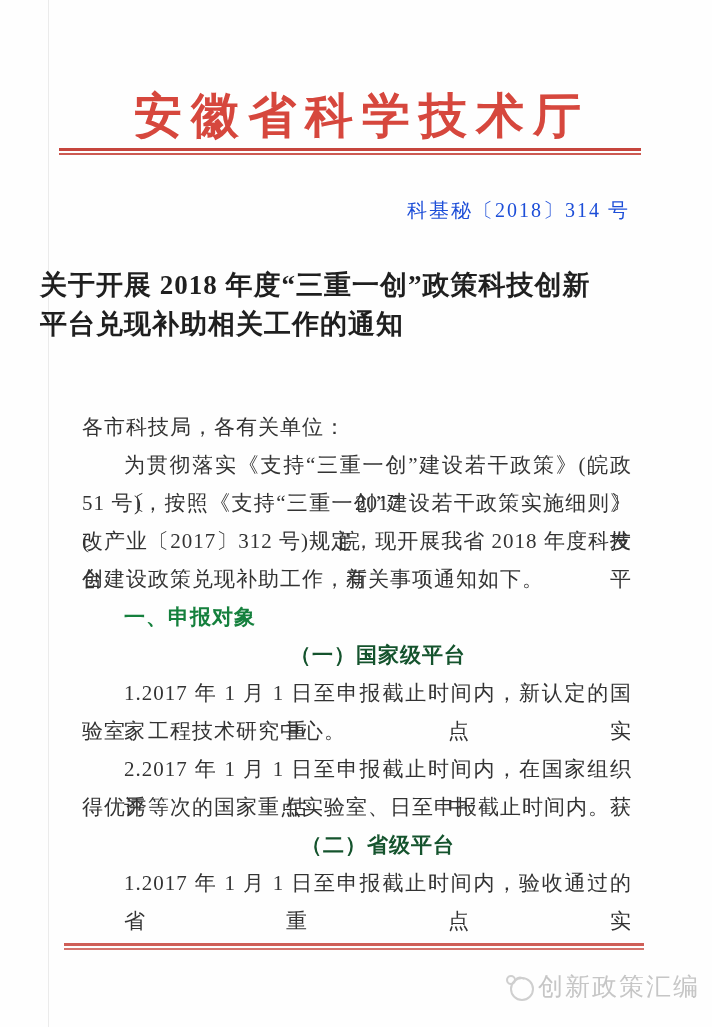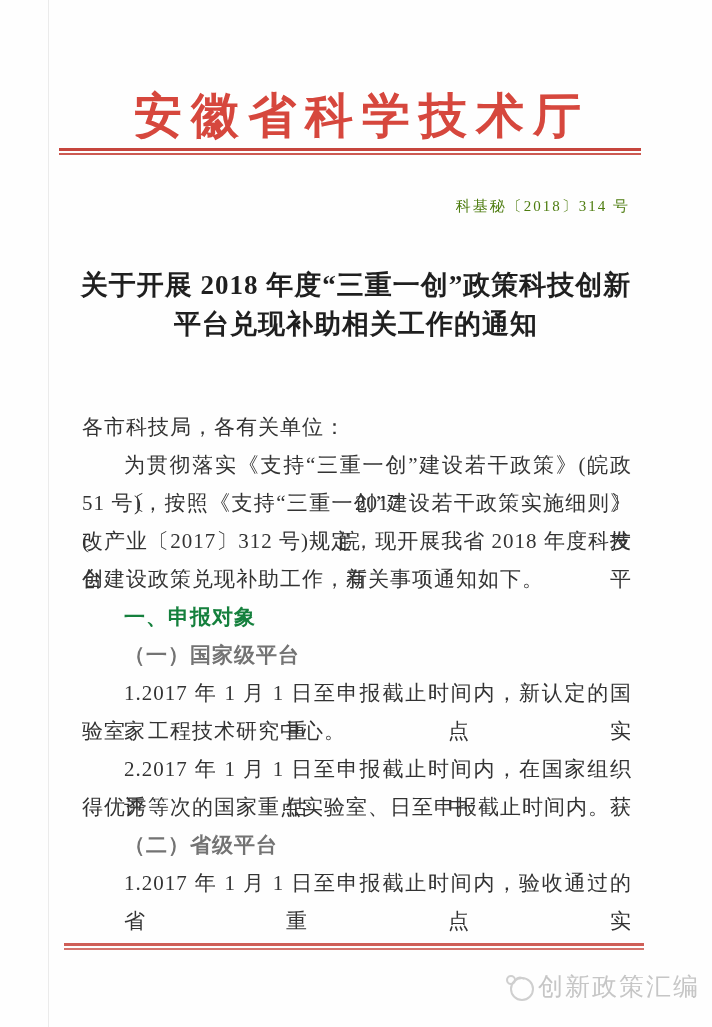--- a/index.html
+++ b/index.html
@@ -37,30 +37,29 @@
     height: 7px;
     border-top: 3px solid #c6453d;
     border-bottom: 2px solid #cc5a52;
   }
   .rule-top { left: 59px; width: 582px; top: 148px; }
   .rule-bottom { left: 64px; width: 580px; top: 943px; border-top-color: #cf5e57; border-bottom-color: #d4736c; }
   .doc-number {
     position: absolute;
     top: 197px;
     right: 82px;
-    font-size: 15px;
+    font-size: 20px;
     letter-spacing: 2px;
-    color: #4d7c0f;
+    color: #1d4ed8;
     white-space: nowrap;
   }
   .doc-title {
     position: absolute;
     left: 40px; right: 40px;
     top: 266px;
-    text-align: center;
     font-size: 27px;
     font-weight: bold;
     line-height: 39px;
     letter-spacing: 1px;
     color: #1f1f1f;
   }
   .body-text {
     position: absolute;
     left: 82px;
     width: 550px;
@@ -80,21 +79,22 @@
     text-align-last: justify;
   }
   .line.indent { padding-left: 42px; }
   .line.heading-hei {
     font-family: "Liberation Sans", "DejaVu Sans", sans-serif;
     font-weight: bold;
     color: #15803d;
   }
   .line.heading-kai {
     font-weight: bold;
-    color: #737373;
+    color: #14532d;
+    text-align: center;
   }
   .watermark {
     position: absolute;
     top: 970px;
     right: 12px;
     display: flex;
     align-items: center;
     color: #c6c6c6;
   }
   .watermark-label {

